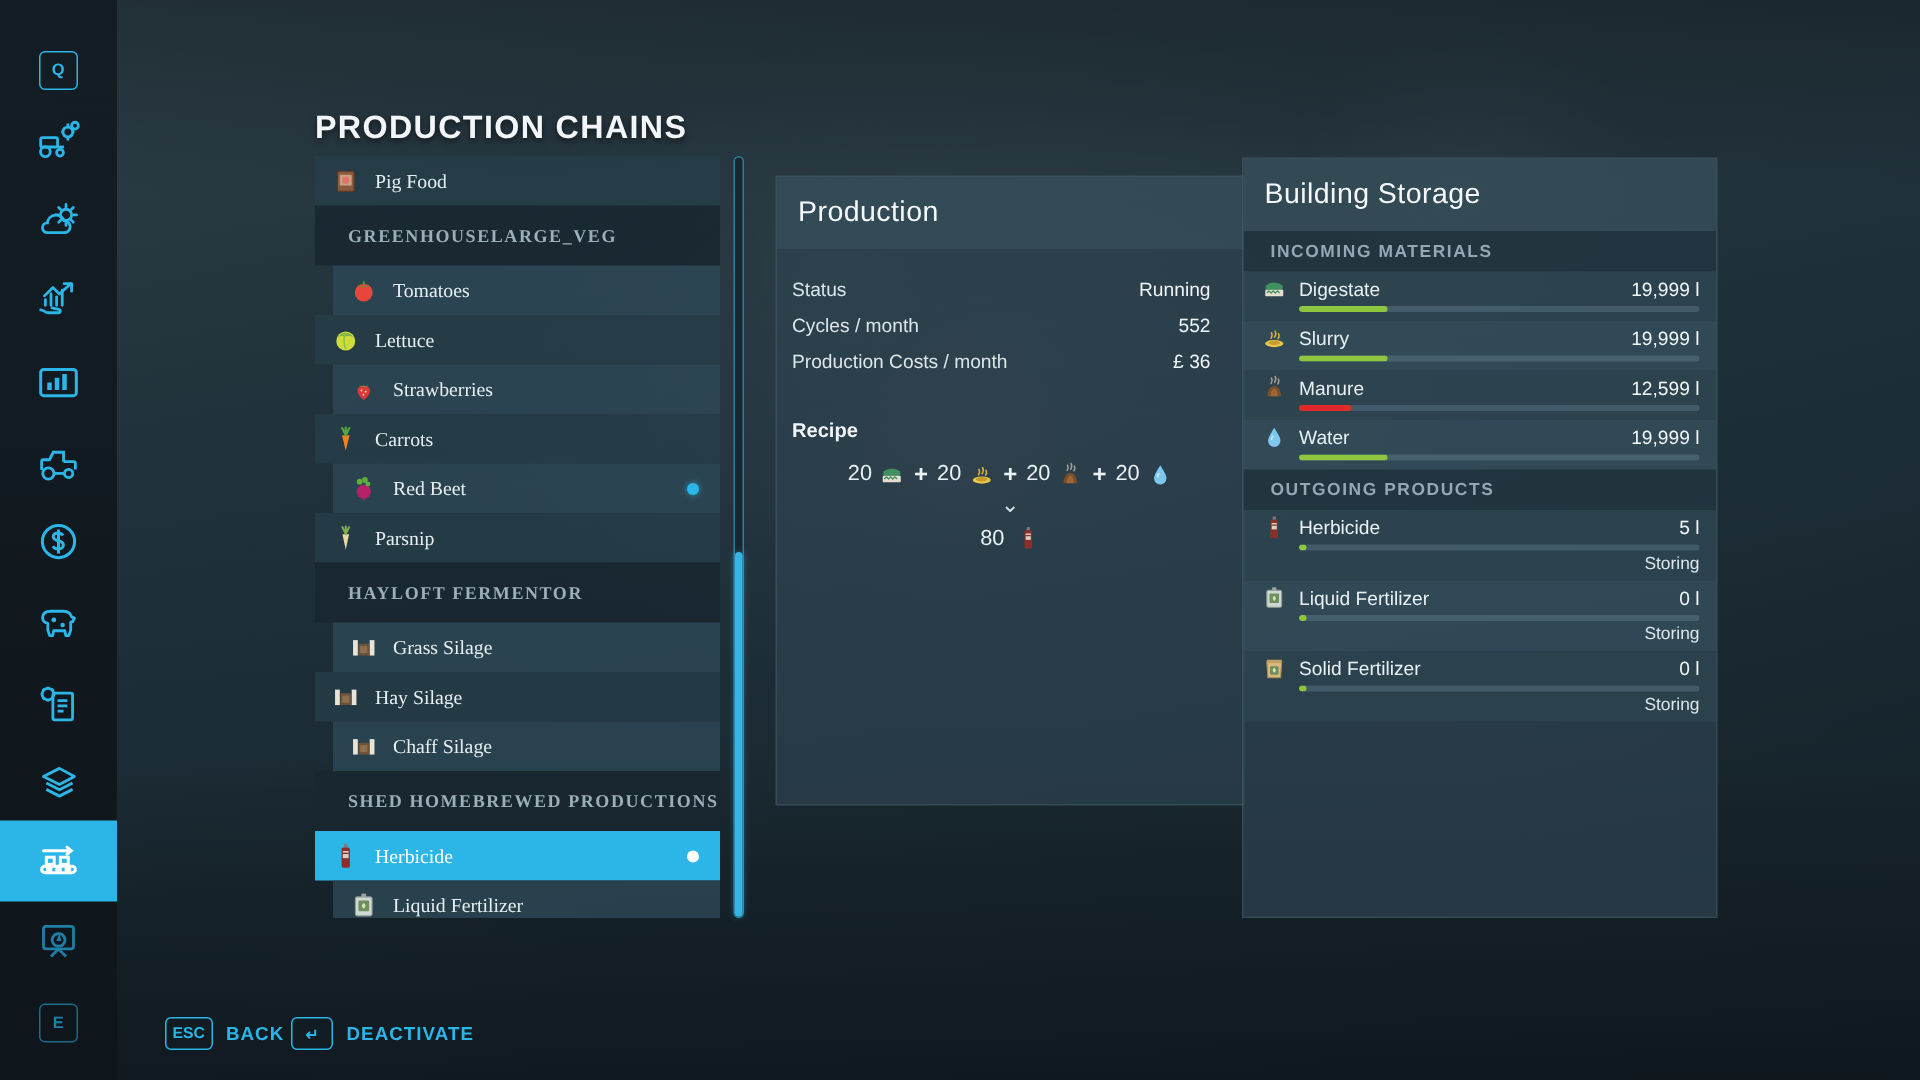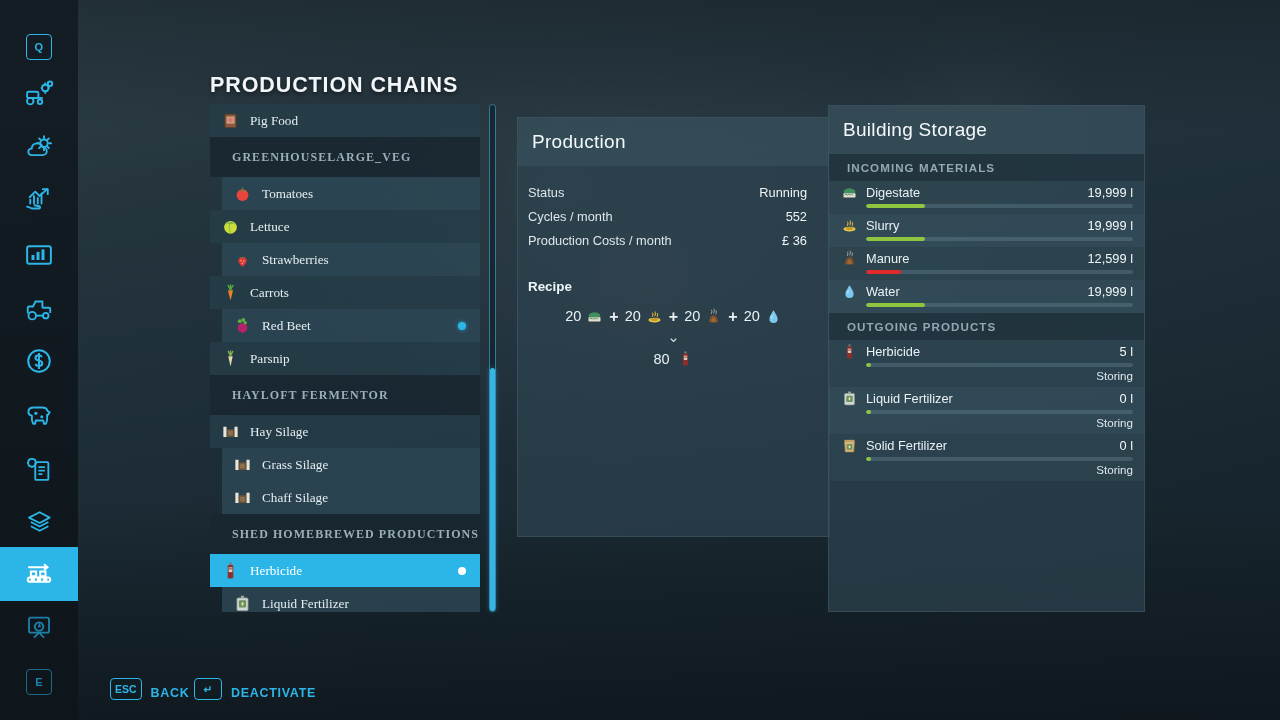--- a/index.html
+++ b/index.html
@@ -243,21 +243,21 @@
   .stor-row.tall .bar { top: 23px; right: 11px; }
 
   
   .bottom-bar {
     position: absolute; left: 0; bottom: 0;
     width: 1280px; height: 62px;
     z-index: 6;
     display: flex; align-items: center;
   }
   .action {
-    display: flex; align-items: flex-end;
+    display: flex; align-items: center;
     gap: 9px;
   }
   .action .cap {
     min-width: 28px; height: 22px;
     border: 1.6px solid #2cb6e8;
     border-radius: 4px;
     color: #2cb6e8;
     font-size: 10.5px; font-weight: bold;
     display: flex; align-items: center; justify-content: center;
     padding: 0 4px;
@@ -496,41 +496,41 @@
           <svg width="19" height="19" viewBox="0 0 24 24">
             <path d="M12 22 L9.2 9 L14.8 9 Z" fill="#e8d9a8"></path>
                 <path d="M12 9 L9.2 3 M12 9 L12 2.5 M12 9 L14.8 3" stroke="#7fae4a" stroke-width="1.7" stroke-linecap="round"></path>
           </svg>
         </span>
         <span class="label">Parsnip</span>
       </div>
       <div class="row group">
         <span>HAYLOFT FERMENTOR</span>
       </div>
-      <div class="row odd">
+      <div class="row even">
         <span class="ico">
           <svg width="19" height="19" viewBox="0 0 24 24">
             <rect x="3" y="6" width="4" height="13" fill="#e9e4d6"></rect>
                 <rect x="17" y="6" width="4" height="13" fill="#e9e4d6"></rect>
                 <rect x="7.5" y="9" width="9" height="10" rx="1" fill="#6b5339"></rect>
                 <rect x="9" y="11" width="6" height="6" fill="#8d6f4d"></rect>
           </svg>
         </span>
-        <span class="label">Hay Silage</span>
-      </div>
-      <div class="row even">
+        <span class="label">Grass Silage</span>
+      </div>
+      <div class="row odd">
         <span class="ico">
           <svg width="19" height="19" viewBox="0 0 24 24">
             <rect x="3" y="6" width="4" height="13" fill="#e9e4d6"></rect>
                 <rect x="17" y="6" width="4" height="13" fill="#e9e4d6"></rect>
                 <rect x="7.5" y="9" width="9" height="10" rx="1" fill="#6b5339"></rect>
                 <rect x="9" y="11" width="6" height="6" fill="#8d6f4d"></rect>
           </svg>
         </span>
-        <span class="label">Grass Silage</span>
+        <span class="label">Hay Silage</span>
       </div>
       <div class="row even">
         <span class="ico">
           <svg width="19" height="19" viewBox="0 0 24 24">
             <rect x="3" y="6" width="4" height="13" fill="#e9e4d6"></rect>
                 <rect x="17" y="6" width="4" height="13" fill="#e9e4d6"></rect>
                 <rect x="7.5" y="9" width="9" height="10" rx="1" fill="#6b5339"></rect>
                 <rect x="9" y="11" width="6" height="6" fill="#8d6f4d"></rect>
           </svg>
         </span>

